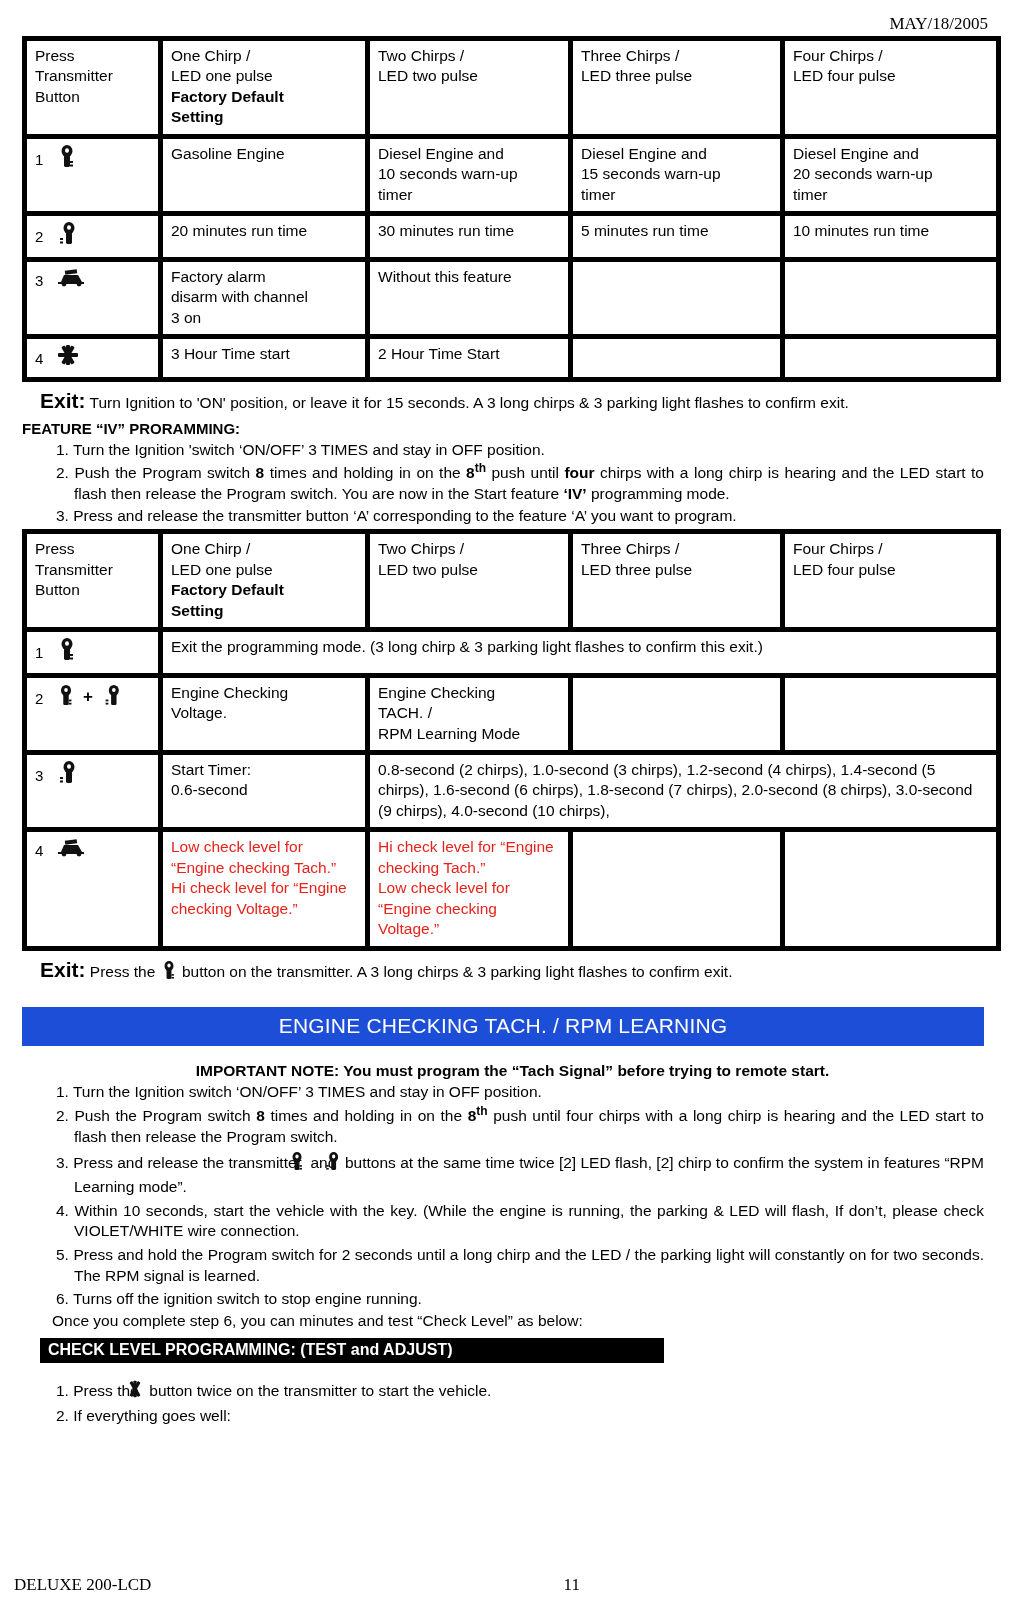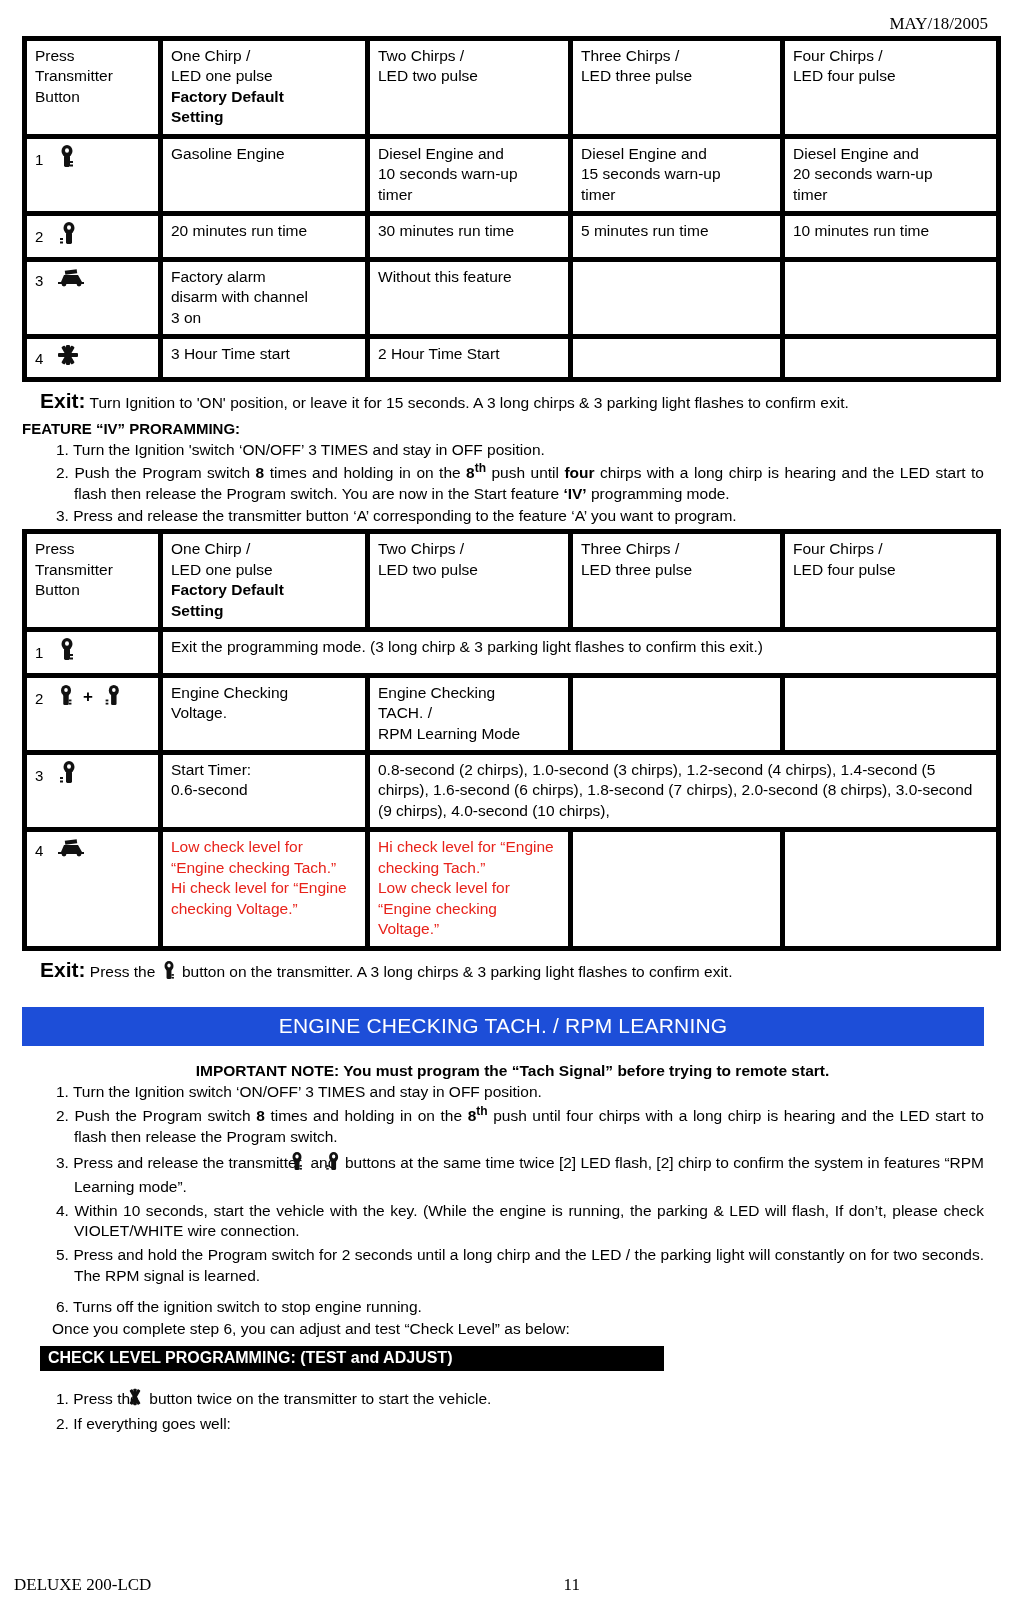--- a/index.html
+++ b/index.html
@@ -431,22 +431,22 @@
             </svg></span><span> and </span><span class="inline-icon"><svg width="18" height="20" viewBox="0 0 22 24">
               <ellipse cx="13" cy="7" rx="5.5" ry="6" fill="#111"></ellipse>
               <ellipse cx="13" cy="6.5" rx="2" ry="2.3" fill="#fff"></ellipse>
               <rect x="10" y="11" width="6" height="12" rx="1.4" fill="#111"></rect>
               <rect x="4" y="17" width="3" height="2" fill="#111"></rect>
               <rect x="4" y="20.5" width="3" height="2" fill="#111"></rect>
             </svg></span><span> buttons at the same time twice [2] LED flash, [2] chirp to confirm the system in features “RPM Learning mode”.</span>
       </li>
       <li style="margin-top:3px">4. Within 10 seconds, start the vehicle with the key. (While the engine is running, the parking &amp; LED will flash, If don’t, please check VIOLET/WHITE wire connection.</li>
       <li style="margin-top:3px">5. Press and hold the Program switch for 2 seconds until a long chirp and the LED / the parking light will constantly on for two seconds. The RPM signal is learned.</li>
-      <li style="margin-top:11px">6. Turns off the ignition switch to stop engine running.</li>
-      <li style="text-indent:0;padding-left:0;margin-left:30px">Once you complete step 6, you can adjust and test “Check Level” as below:</li>
+      <li style="margin-top:3px">6. Turns off the ignition switch to stop engine running.</li>
+      <li style="text-indent:0;padding-left:0;margin-left:30px">Once you complete step 6, you can minutes and test “Check Level” as below:</li>
     </ol>
 
     <div class="sub-banner">CHECK LEVEL PROGRAMMING: (TEST and ADJUST)</div>
 
     <ol class="steps" style="margin-top:16px">
       <li>
         <span>1. Press the </span><span class="inline-icon"><svg width="20" height="20" viewBox="0 0 24 22">
               <g fill="#111">
                 <rect x="10" y="1" width="4" height="20" rx="1"></rect>
                 <rect x="2" y="9" width="20" height="4" rx="1" transform="rotate(60 12 11)"></rect>

